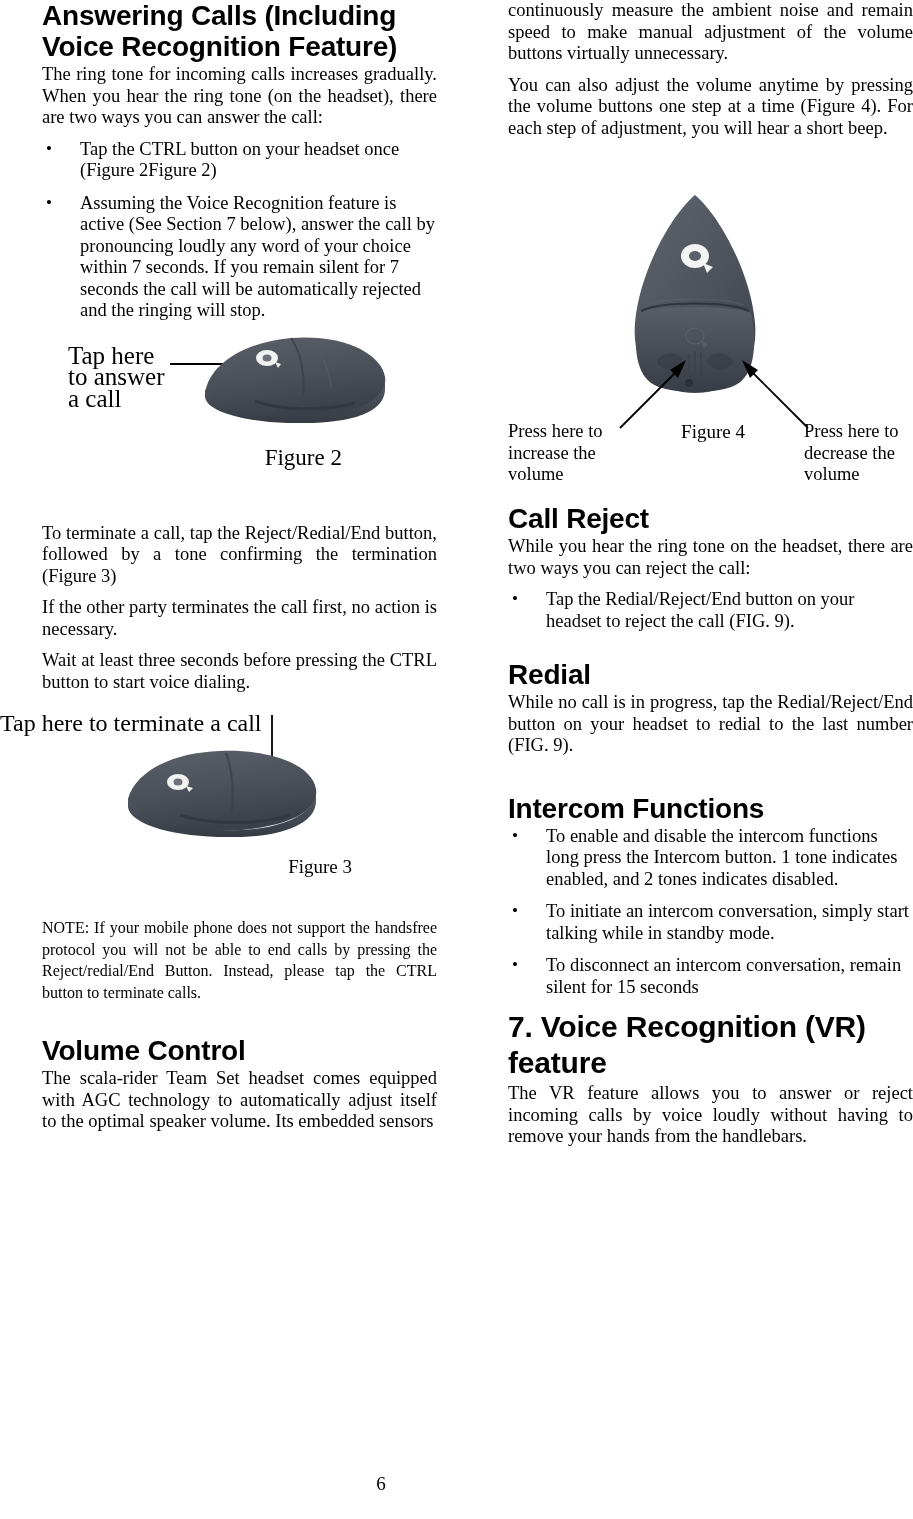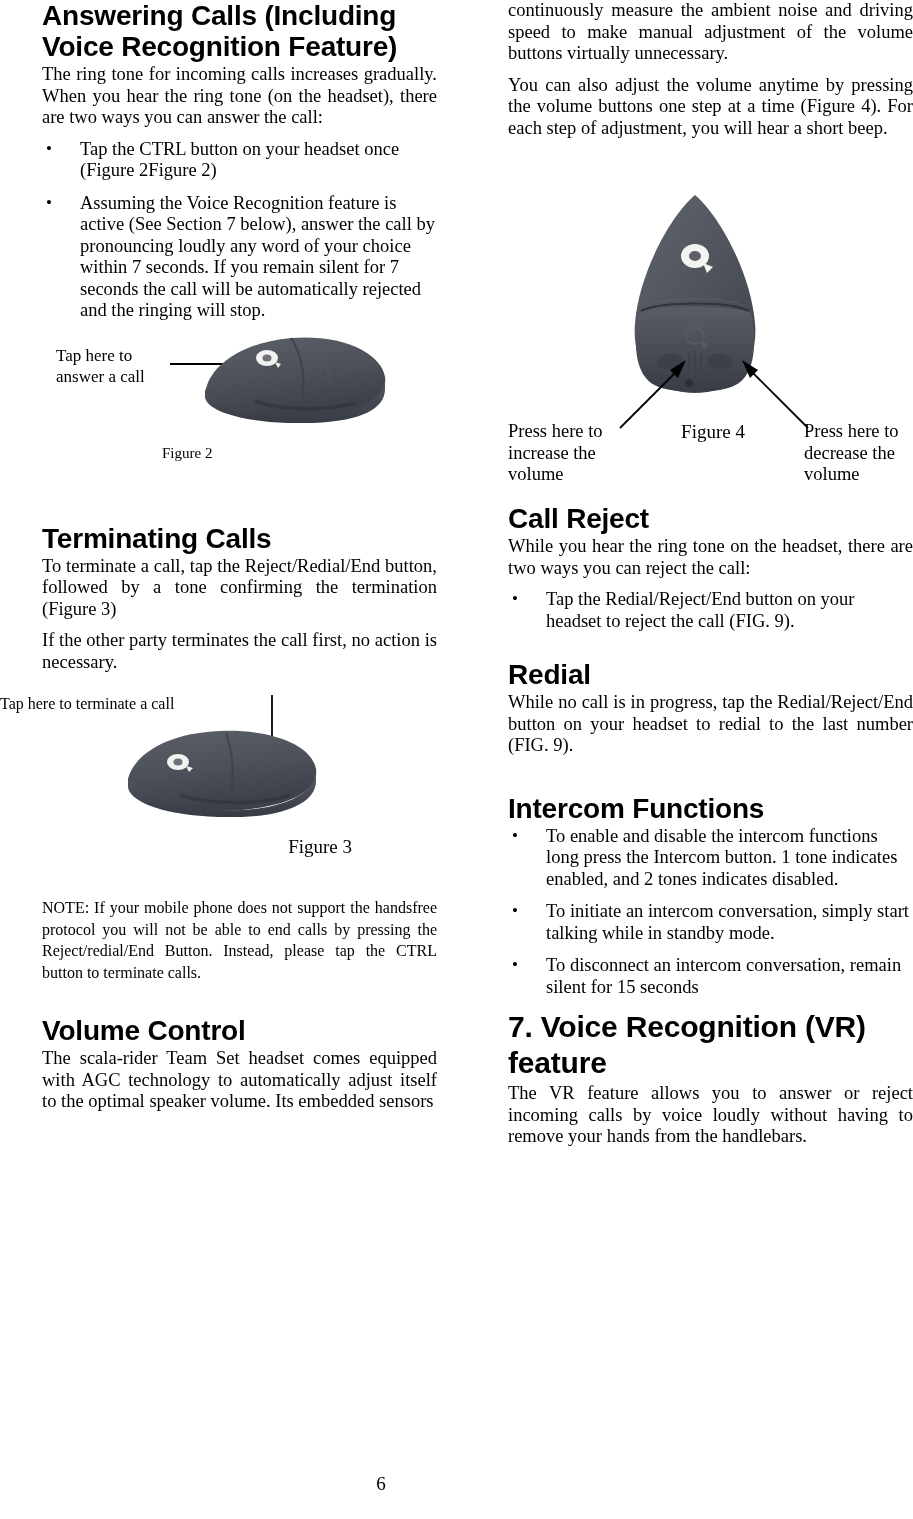--- a/index.html
+++ b/index.html
@@ -75,52 +75,52 @@
   }
 
   
   .fig2-wrap{
     position:relative;
     height:160px;
     margin-top:8px;
   }
   .fig2-label{
     position:absolute;
-    left:14px;top:12px;
-    font-size:17px;
+    left:26px;top:12px;
+    font-size:25px;
     line-height:21.5px;
     width:110px;
   }
   .fig2-img{
     position:absolute;
     left:153px;top:-2px;
     width:196px;height:92px;
   }
   .fig2-arrow{
     position:absolute;
     left:128px;top:25px;
     width:78px;height:12px;
   }
   .fig2-cap{
     position:absolute;
-    left:120px;top:112px;
+    left:100px;top:112px;
     width:200px;
-    text-align:left;
-    font-size:15px;
+    text-align:right;
+    font-size:23px;
   }
 
   .fig3-wrap{
     position:relative;
     height:198px;
     margin-top:10px;
   }
   .fig3-label{
     position:absolute;
     left:-42px;top:10px;
-    font-size:16px;
+    font-size:24px;
     line-height:21.5px;
     white-space:nowrap;
   }
   .fig3-img{
     position:absolute;
     left:78px;top:42px;
     width:203px;height:92px;
   }
   .fig3-arrow{
     position:absolute;
@@ -234,23 +234,23 @@
           <ellipse cx="72" cy="27" rx="11" ry="8" fill="#f2f2f0"></ellipse>
           <ellipse cx="72" cy="27" rx="4.5" ry="3.6" fill="#6c717a"></ellipse>
           <path d="M80,31 L86,33 L83,37 Z" fill="#f2f2f0"></path>
         </svg>
 
         <div class="fig2-cap">Figure 2</div>
       </div>
 
       <div class="spacer-a"></div>
 
-      <h1 class="sec">Terminating Calls</h1>
       <p class="body">To terminate a call, tap the Reject/Redial/End button, followed by a tone confirming the termination (Figure 3)</p>
       <p class="body">If the other party terminates the call first, no action is necessary.</p>
+      <p class="body">Wait at least three seconds before pressing the CTRL button to start voice dialing.</p>
 
       <div class="fig3-wrap">
         <div class="fig3-label">Tap here to terminate a call</div>
 
         <svg class="fig3-arrow" viewBox="0 0 14 80">
           <line x1="7" y1="0" x2="7" y2="66" stroke="#000" stroke-width="1.8"></line>
           <polygon points="7,80 2,64 12,64" fill="#000"></polygon>
         </svg>
 
         <svg class="fig3-img" viewBox="0 0 203 92">
@@ -282,21 +282,21 @@
       <p class="note">NOTE: If your mobile phone does not support the handsfree protocol you will not be able to end calls by pressing the Reject/redial/End Button. Instead, please tap the CTRL button to terminate calls.</p>
 
       <h1 class="sec">Volume Control</h1>
       <p class="body last">The scala-rider Team Set headset comes equipped with AGC technology to automatically adjust itself to the optimal speaker volume. Its embedded sensors</p>
     </div>
 
     <div class="col-gap"></div>
 
     <div class="col-right">
 
-      <p class="body">continuously measure the ambient noise and driving speed to make manual adjustment of the volume buttons virtually unnecessary.</p>
+      <p class="body">continuously measure the ambient noise and remain speed to make manual adjustment of the volume buttons virtually unnecessary.</p>
       <p class="body">You can also adjust the volume anytime by pressing the volume buttons one step at a time (Figure 4). For each step of adjustment, you will hear a short beep.</p>
 
       <div class="fig4-wrap">
 
         <svg class="fig4-img" viewBox="0 0 136 205">
           <defs>
             <linearGradient id="g4a" x1="0.1" y1="0" x2="0.9" y2="1">
               <stop offset="0" stop-color="#5e636c"></stop>
               <stop offset="0.5" stop-color="#4e535c"></stop>
               <stop offset="1" stop-color="#3e434c"></stop>

